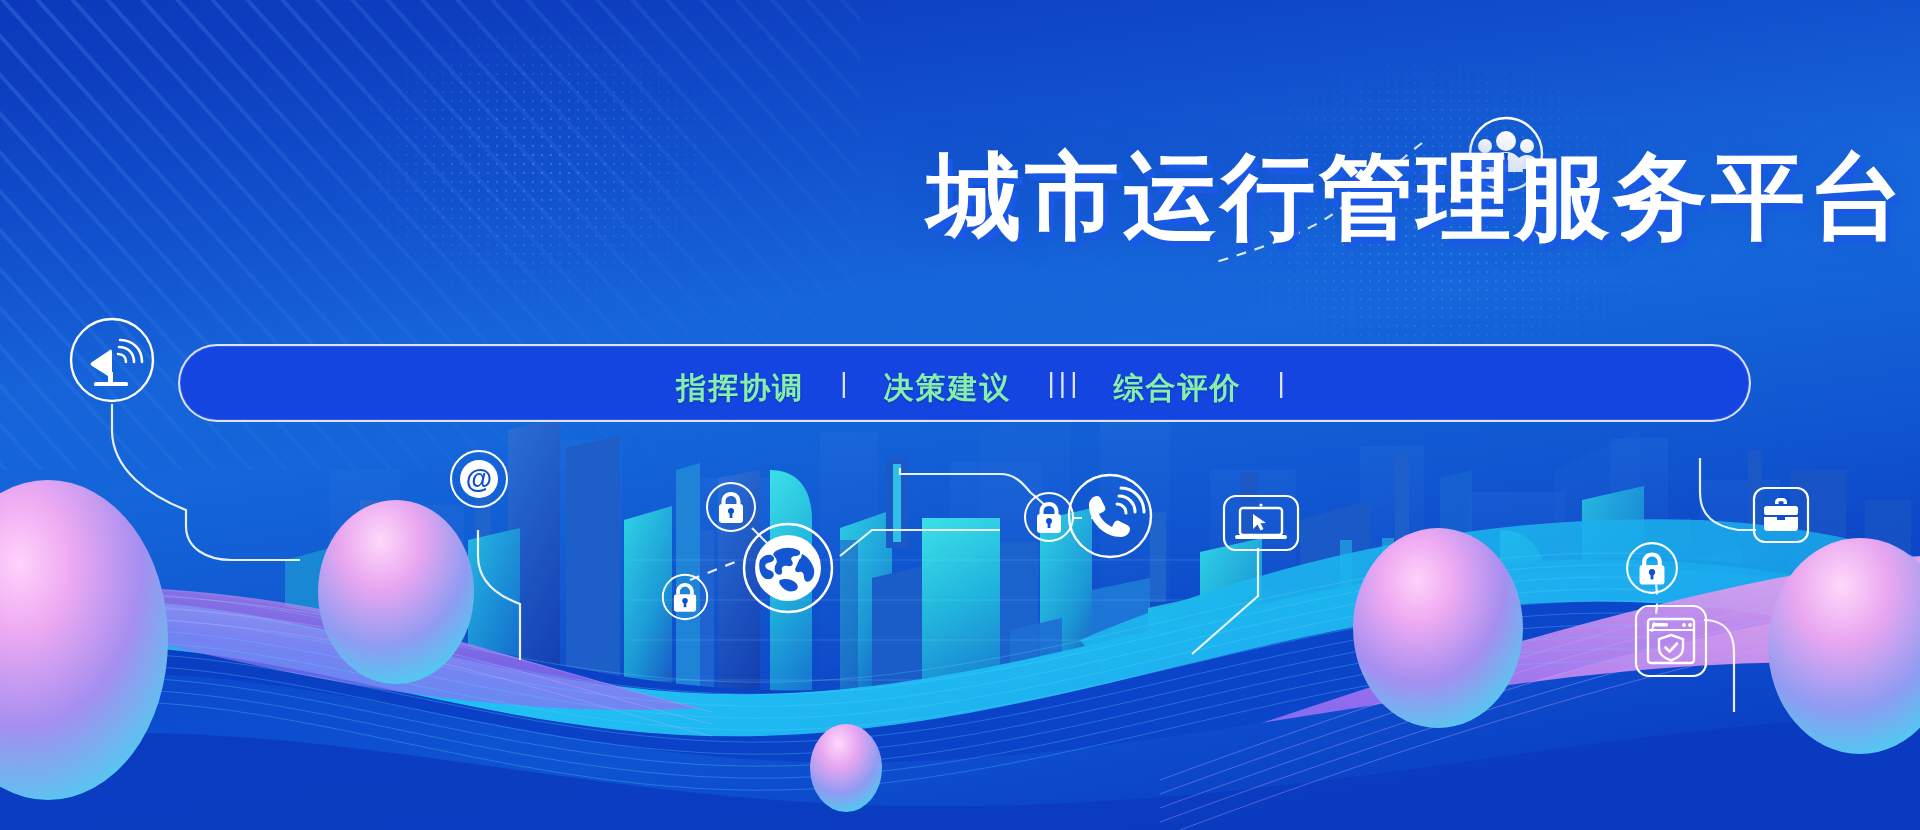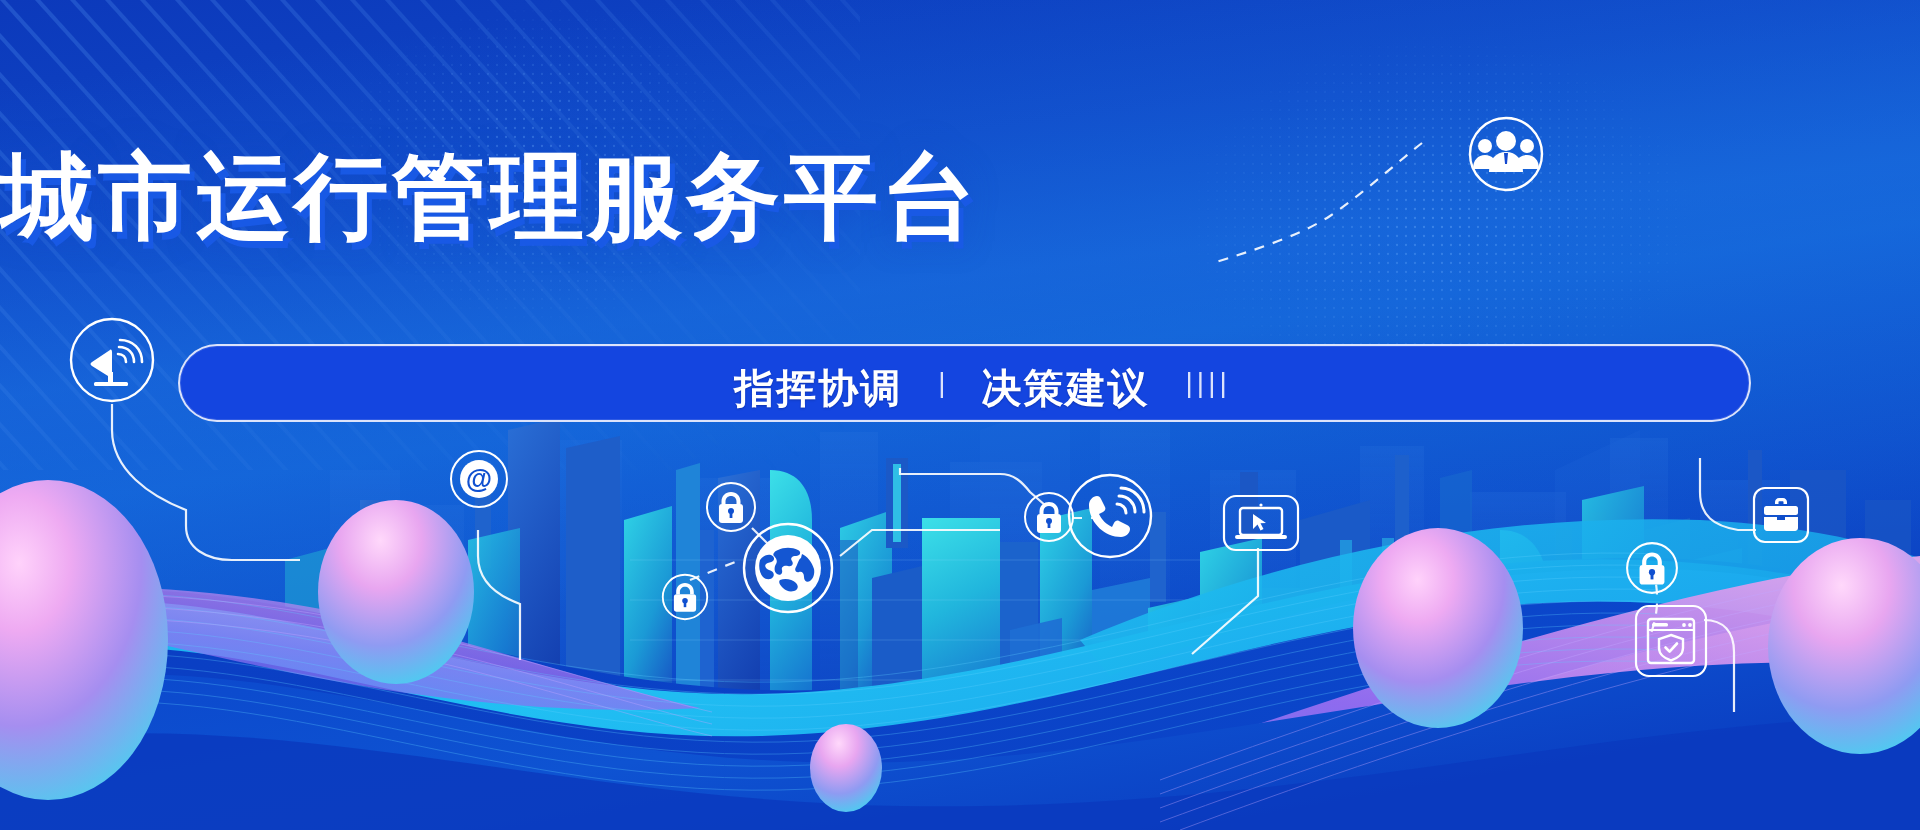--- a/index.html
+++ b/index.html
@@ -12,22 +12,22 @@
   #banner{
     position:absolute; inset:0;
     width:1920px; height:830px;
     overflow:hidden;
     background:linear-gradient(180deg,#0e3fc0 0%,#0f45c8 18%,#1063d6 48%,#0d56cf 70%,#0b3fc2 100%);
   }
   #bgsvg{ position:absolute; inset:0; width:1920px; height:830px; display:block; }
 
   
   .title-wrap{
-    position:absolute; left:0; right:0; top:150px;
-    text-align:left; z-index:40; pointer-events:none;
+    position:absolute; left:0; right:13px; top:150px;
+    text-align:right; z-index:40; pointer-events:none;
   }
   .title{
     display:inline-block;
     font-size:94px;
     font-weight:700;
     color:#ffffff;
     letter-spacing:4px;
     line-height:1;
     text-shadow: 5px 7px 0 rgba(25,90,230,.95), 0 0 30px rgba(20,70,200,.5);
     font-family:"Liberation Sans","DejaVu Sans",sans-serif;
@@ -40,22 +40,22 @@
     width:1573px; height:78px;
     background:#1445e0;
     border:2px solid rgba(255,255,255,.85);
     border-radius:40px;
     display:flex; align-items:center; justify-content:center;
     z-index:45;
     box-shadow:0 0 0 1px rgba(255,255,255,.12) inset;
   }
   .nav-inner{ display:flex; align-items:center; }
   .nav-item{
-    color:#ffffff;
-    font-size:40px;
+    color:#86efac;
+    font-size:30px;
     font-weight:600;
     letter-spacing:2px;
     padding:0 34px;
     white-space:nowrap;
     cursor:pointer;
     text-shadow:0 1px 2px rgba(0,0,40,.25);
     margin-top:10px;
   }
   .nav-sep{
     color:rgba(255,255,255,.85);
@@ -379,20 +379,21 @@
   </div>
 
   <nav class="nav-pill">
     <div class="nav-inner" id="nav-inner">
         <span class="nav-item">指挥协调</span>
         <span class="nav-sep">|</span>
         <span class="nav-item">决策建议</span>
         <span class="nav-sep">|</span>
         <span class="nav-sep">|</span>
         <span class="nav-sep">|</span>
+        <span class="nav-item">综合评价</span>
         <span class="nav-sep">|</span>
       </div>
   </nav>
 
   <div class="ico" style="left:66px; top:314px;" title="卫星通信">
     <svg width="92" height="92" viewBox="0 0 92 92">
       <circle cx="46" cy="46" r="41" fill="none" stroke="#fff" stroke-width="2.4"></circle>
       <g fill="#fff">
         <path d="M44 36 L26 48 C24 49 24 51 26 52 L42 62 C44 63 46 62 46 60 L46 38 C46 36 45 35 44 36 Z"></path>
         <rect x="42" y="58" width="5" height="12"></rect>

